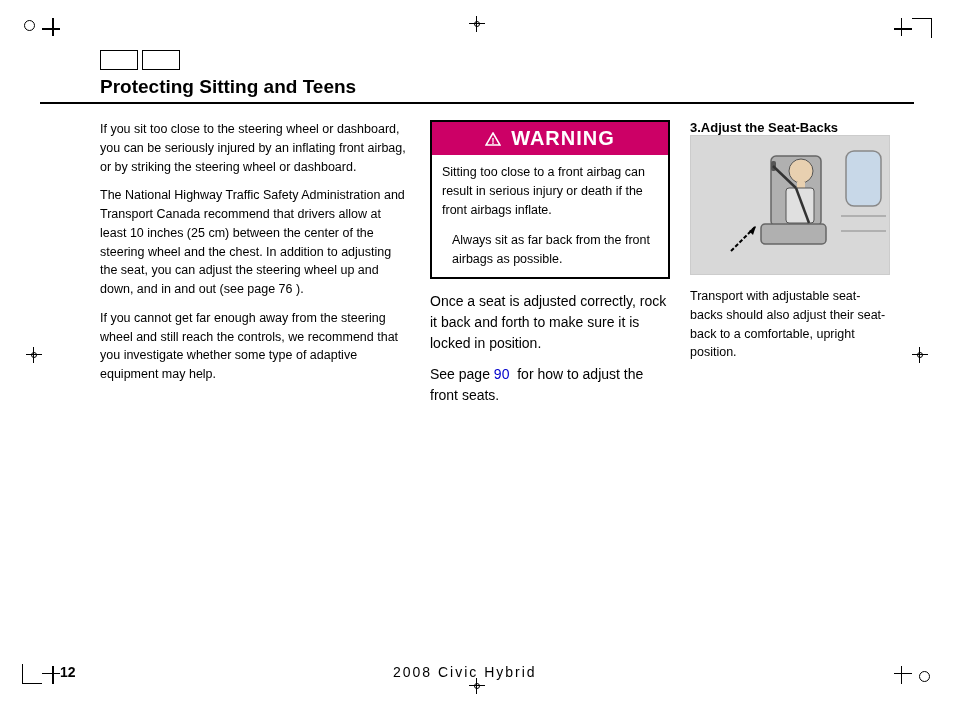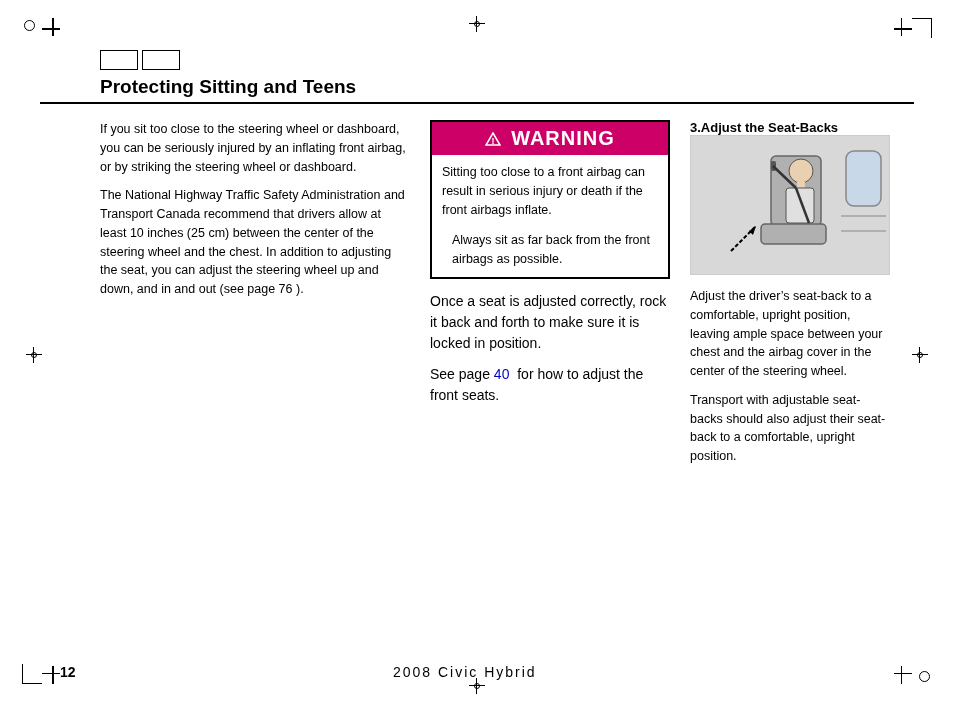--- a/index.html
+++ b/index.html
@@ -357,20 +357,21 @@
     <span class="section-title">Protecting Sitting and Teens</span>
   </div>
 
   <div class="main-content">
 
     <div class="left-col">
       <p>If you sit too close to the steering wheel or dashboard, you can be seriously injured by an inflating front airbag, or by striking the steering wheel or dashboard.</p>
       <p>
         <span>The National Highway Traffic Safety Administration and Transport Canada recommend that drivers allow at least 10 inches (25 cm) between the center of the steering wheel and the chest. In addition to adjusting the seat, you can adjust the steering wheel up and down, and in and out (see page&nbsp;76&nbsp;).</span>
       </p>
+      <p>If you cannot get far enough away from the steering wheel and still reach the controls, we recommend that you investigate whether some type of adaptive equipment may help.</p>
     </div>
 
     <div class="middle-col">
 
       <div class="warning-box">
         <div class="warning-header">
           <span style="display:inline-flex;align-items:center;margin-right:4px;">
             <svg width="16" height="14" viewBox="0 0 16 14">
               <polygon points="8,1 15,13 1,13" fill="none" stroke="white" stroke-width="1.5"></polygon>
               <text x="8" y="12" text-anchor="middle" fill="white" font-size="9" font-weight="bold">!</text>
@@ -379,21 +380,21 @@
           <span style="font-size:20px;font-weight:bold;letter-spacing:1px;">WARNING</span>
         </div>
         <div class="warning-body">
           <p>Sitting too close to a front airbag can result in serious injury or death if the front airbags inflate.</p>
           <p>Always sit as far back from the front airbags as possible.</p>
         </div>
       </div>
 
       <p class="middle-text">Once a seat is adjusted correctly, rock it back and forth to make sure it is locked in position.</p>
       <p class="middle-text">
-        See page&nbsp;<a class="link-text">40</a>&nbsp; for how to adjust the front seats.
+        See page&nbsp;<a class="link-text">90</a>&nbsp; for how to adjust the front seats.
       </p>
     </div>
 
     <div class="right-col">
       <div class="subsection-title">3.Adjust the Seat-Backs</div>
 
       <div class="seat-image">
         <svg width="200" height="140" viewBox="0 0 200 140" xmlns="http://www.w3.org/2000/svg">
 
           <rect width="200" height="140" fill="#d8d8d8"></rect>
@@ -419,21 +420,20 @@
             <polygon points="25,5 18,10 22,14" fill="#000"></polygon>
           </g>
 
           <rect x="155" y="15" width="35" height="55" rx="8" fill="#c8d8e8" stroke="#888" stroke-width="1.5"></rect>
 
           <line x1="150" y1="80" x2="195" y2="80" stroke="#888" stroke-width="1"></line>
           <line x1="150" y1="95" x2="195" y2="95" stroke="#888" stroke-width="1"></line>
         </svg>
       </div>
 
-      <p class="right-text">Adjust the driver’s seat-back to a comfortable, upright position, leaving ample space between your chest and the airbag cover in the center of the steering wheel.</p>
       <p class="right-text">Transport with adjustable seat-backs should also adjust their seat-back to a comfortable, upright position.</p>
     </div>
 
   </div>
 
   <div class="footer">
     <span class="footer-page-num">12</span>
     <span class="footer-title">2008  Civic  Hybrid</span>
     <span style="width:40px;"></span>
   </div>

